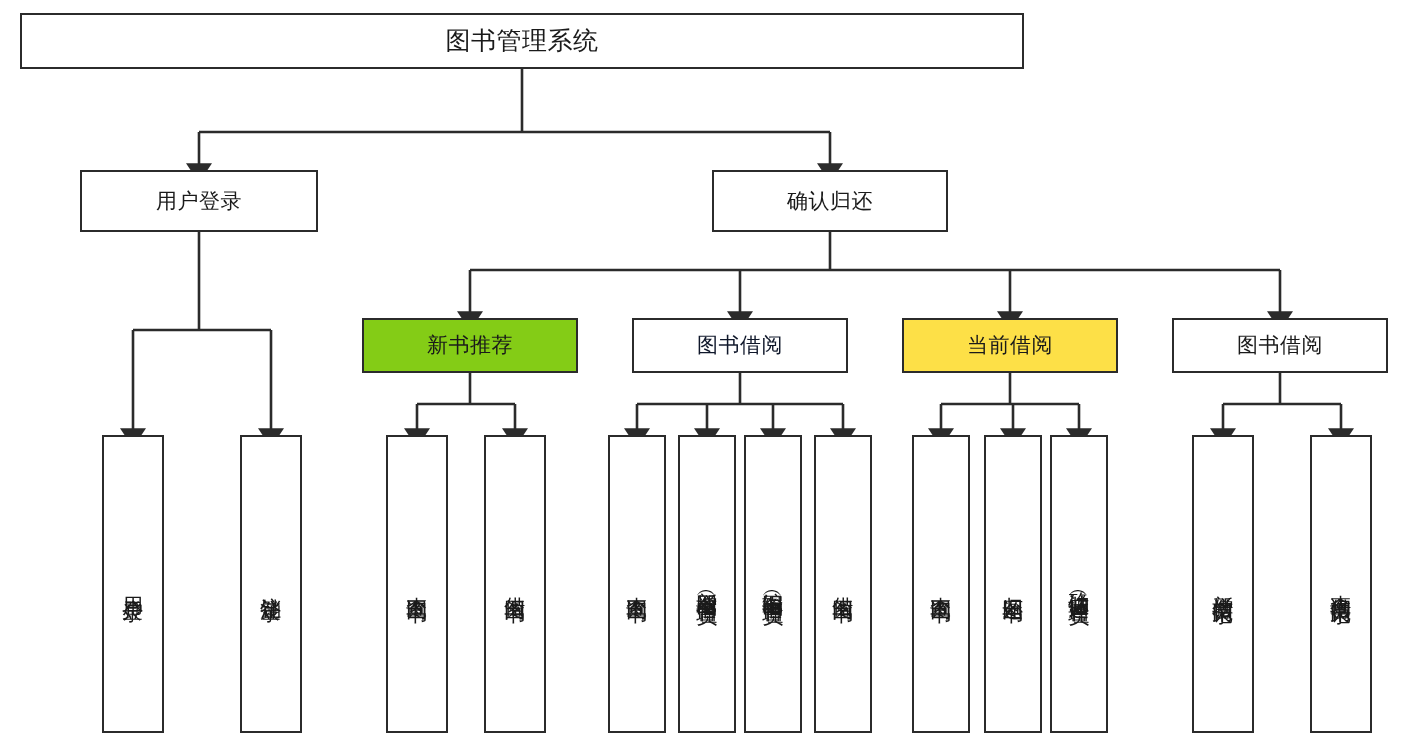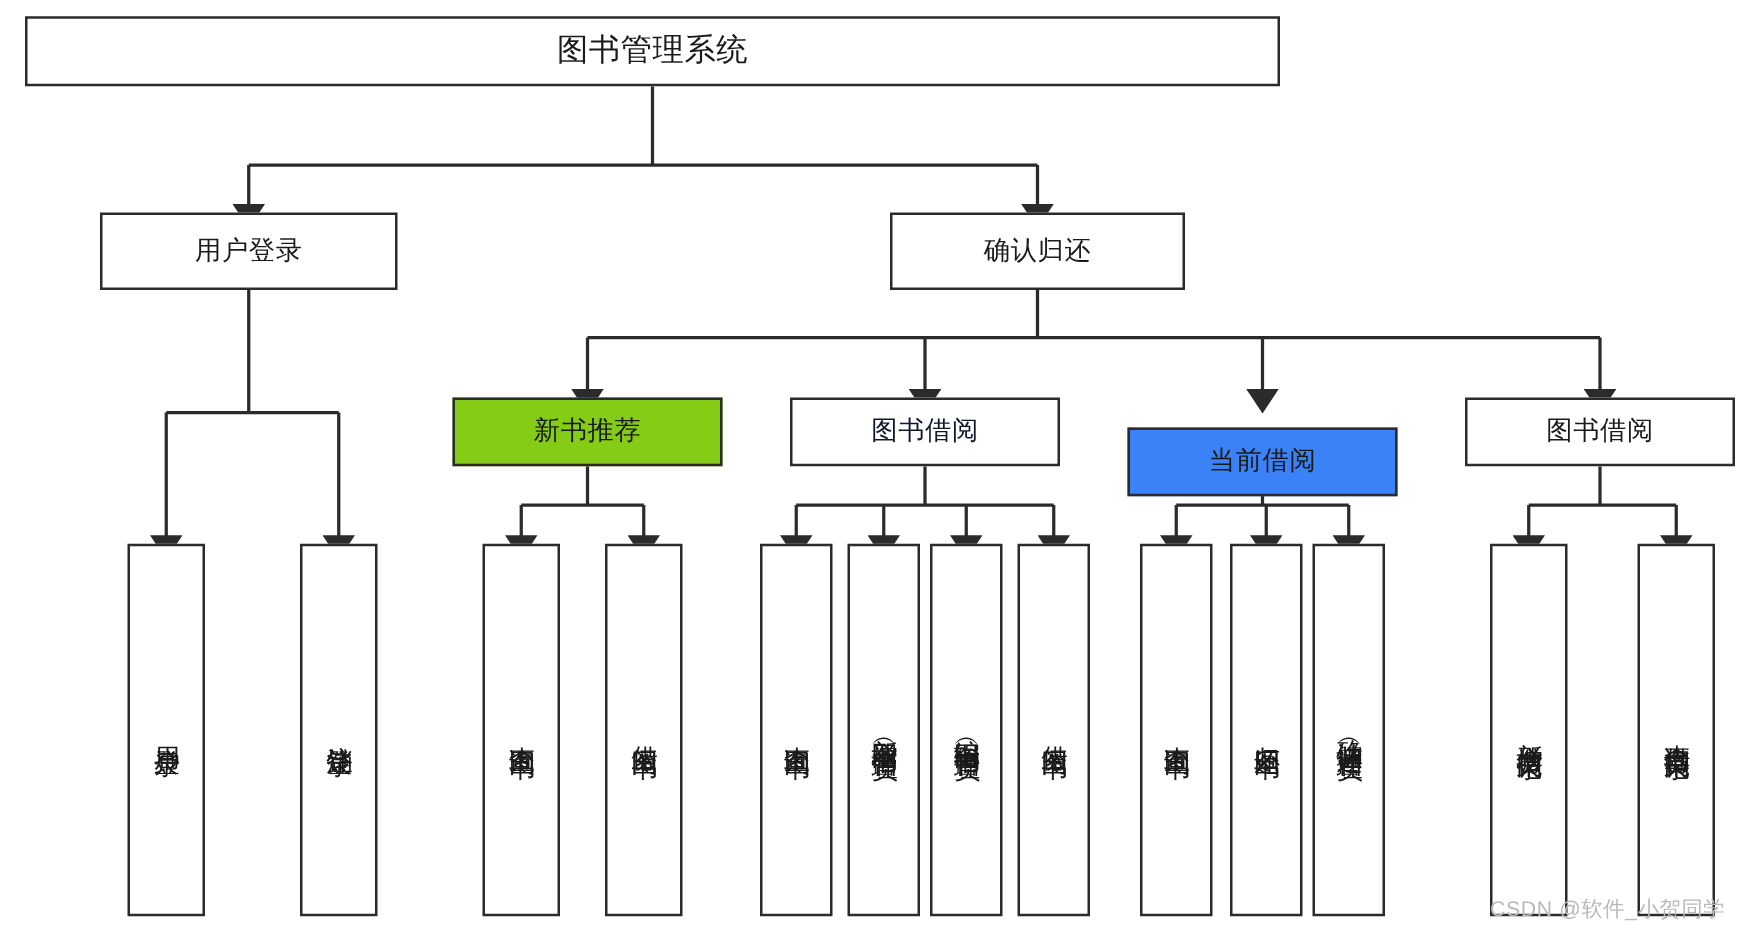--- a/index.html
+++ b/index.html
@@ -130,21 +130,21 @@
       </div>
       <div class="node horiz" style="left: 712px; top: 170px; width: 236px; height: 62px; border-color: rgb(43, 43, 43); background: rgb(255, 255, 255);">
         <span class="node-label" style="color: rgb(26, 26, 26);">确认归还</span>
       </div>
       <div class="node horiz" style="left: 362px; top: 318px; width: 216px; height: 55px; border-color: rgb(43, 43, 43); background: #84cc16;">
         <span class="node-label" style="color: rgb(26, 26, 26);">新书推荐</span>
       </div>
       <div class="node horiz" style="left: 632px; top: 318px; width: 216px; height: 55px; border-color: rgb(43, 43, 43); background: rgb(255, 255, 255);">
         <span class="node-label" style="color: #0f172a;">图书借阅</span>
       </div>
-      <div class="node horiz" style="left: 902px; top: 318px; width: 216px; height: 55px; border-color: rgb(43, 43, 43); background: #3b82f6; margin-top: 24px;">
+      <div class="node horiz" style="left: 902px; top: 318px; width: 216px; height: 55px; border-color: rgb(43, 43, 43); background: #fde047;">
         <span class="node-label" style="color: rgb(26, 26, 26);">当前借阅</span>
       </div>
       <div class="node horiz" style="left: 1172px; top: 318px; width: 216px; height: 55px; border-color: rgb(43, 43, 43); background: rgb(255, 255, 255);">
         <span class="node-label" style="color: rgb(26, 26, 26);">图书借阅</span>
       </div>
       <div class="node vert" style="left: 102px; top: 435px; width: 62px; height: 298px; border-color: rgb(43, 43, 43); background: rgb(255, 255, 255);">
         <span class="node-label" style="color: rgb(26, 26, 26);">用户登录</span>
       </div>
       <div class="node vert" style="left: 240px; top: 435px; width: 62px; height: 298px; border-color: rgb(43, 43, 43); background: rgb(255, 255, 255);">
         <span class="node-label" style="color: rgb(26, 26, 26);">注销登录</span>
@@ -177,14 +177,13 @@
         <span class="node-label" style="color: rgb(26, 26, 26);">确认归还（管理员）</span>
       </div>
       <div class="node vert" style="left: 1192px; top: 435px; width: 62px; height: 298px; border-color: rgb(43, 43, 43); background: rgb(255, 255, 255);">
         <span class="node-label" style="color: rgb(26, 26, 26);">新增借阅记录</span>
       </div>
       <div class="node vert" style="left: 1310px; top: 435px; width: 62px; height: 298px; border-color: rgb(43, 43, 43); background: rgb(255, 255, 255);">
         <span class="node-label" style="color: rgb(26, 26, 26);">查询借阅记录</span>
       </div>
     </div>
 
-  <div class="watermark" style="left: 1192px; top: 716px; color: rgb(185, 185, 185);">CSDN @软件_小贺同学</div>
 </div>
 
 </body></html>

